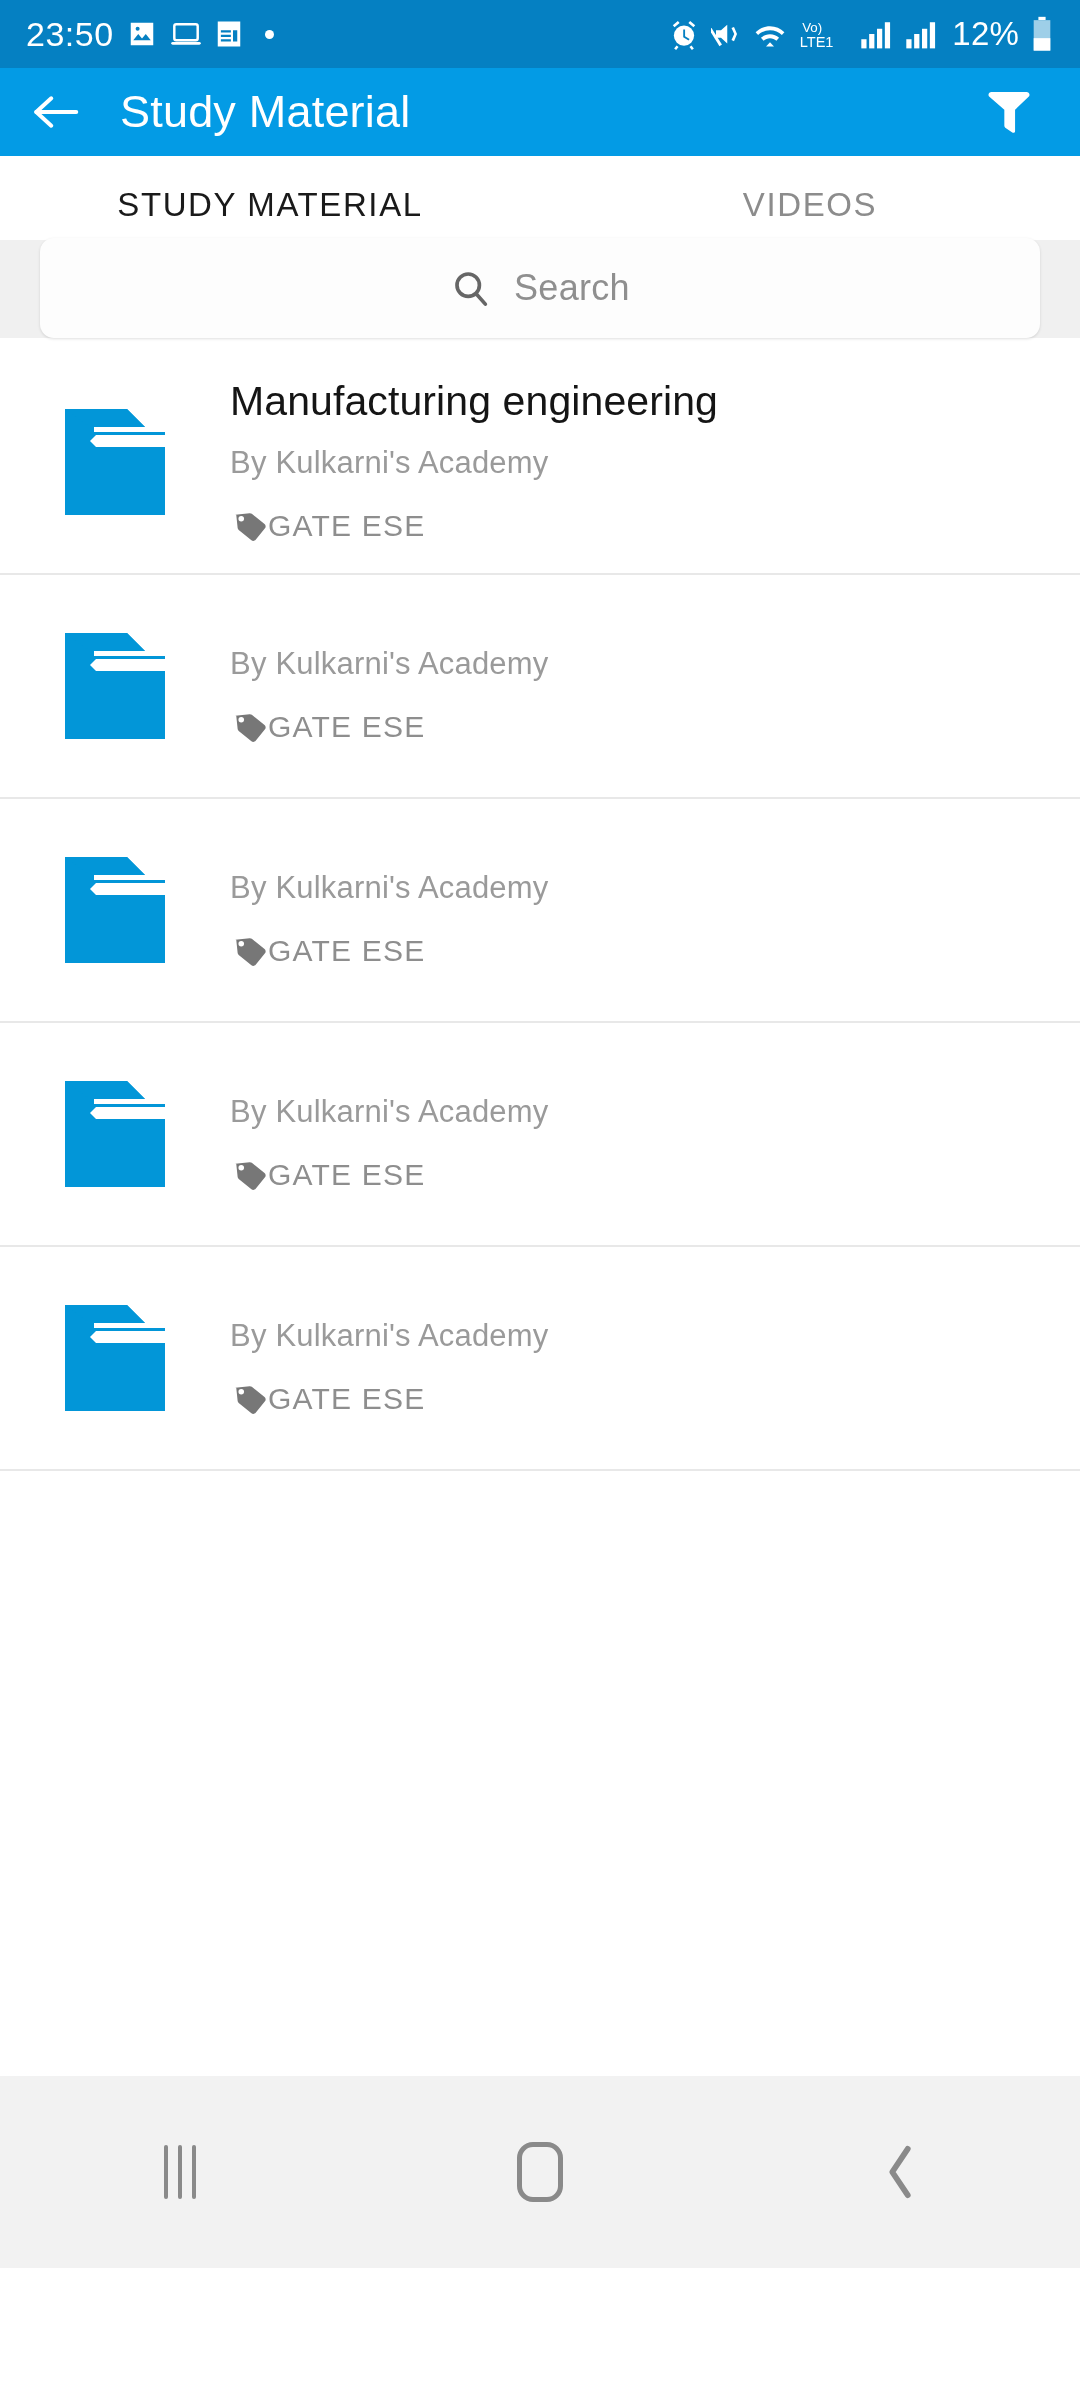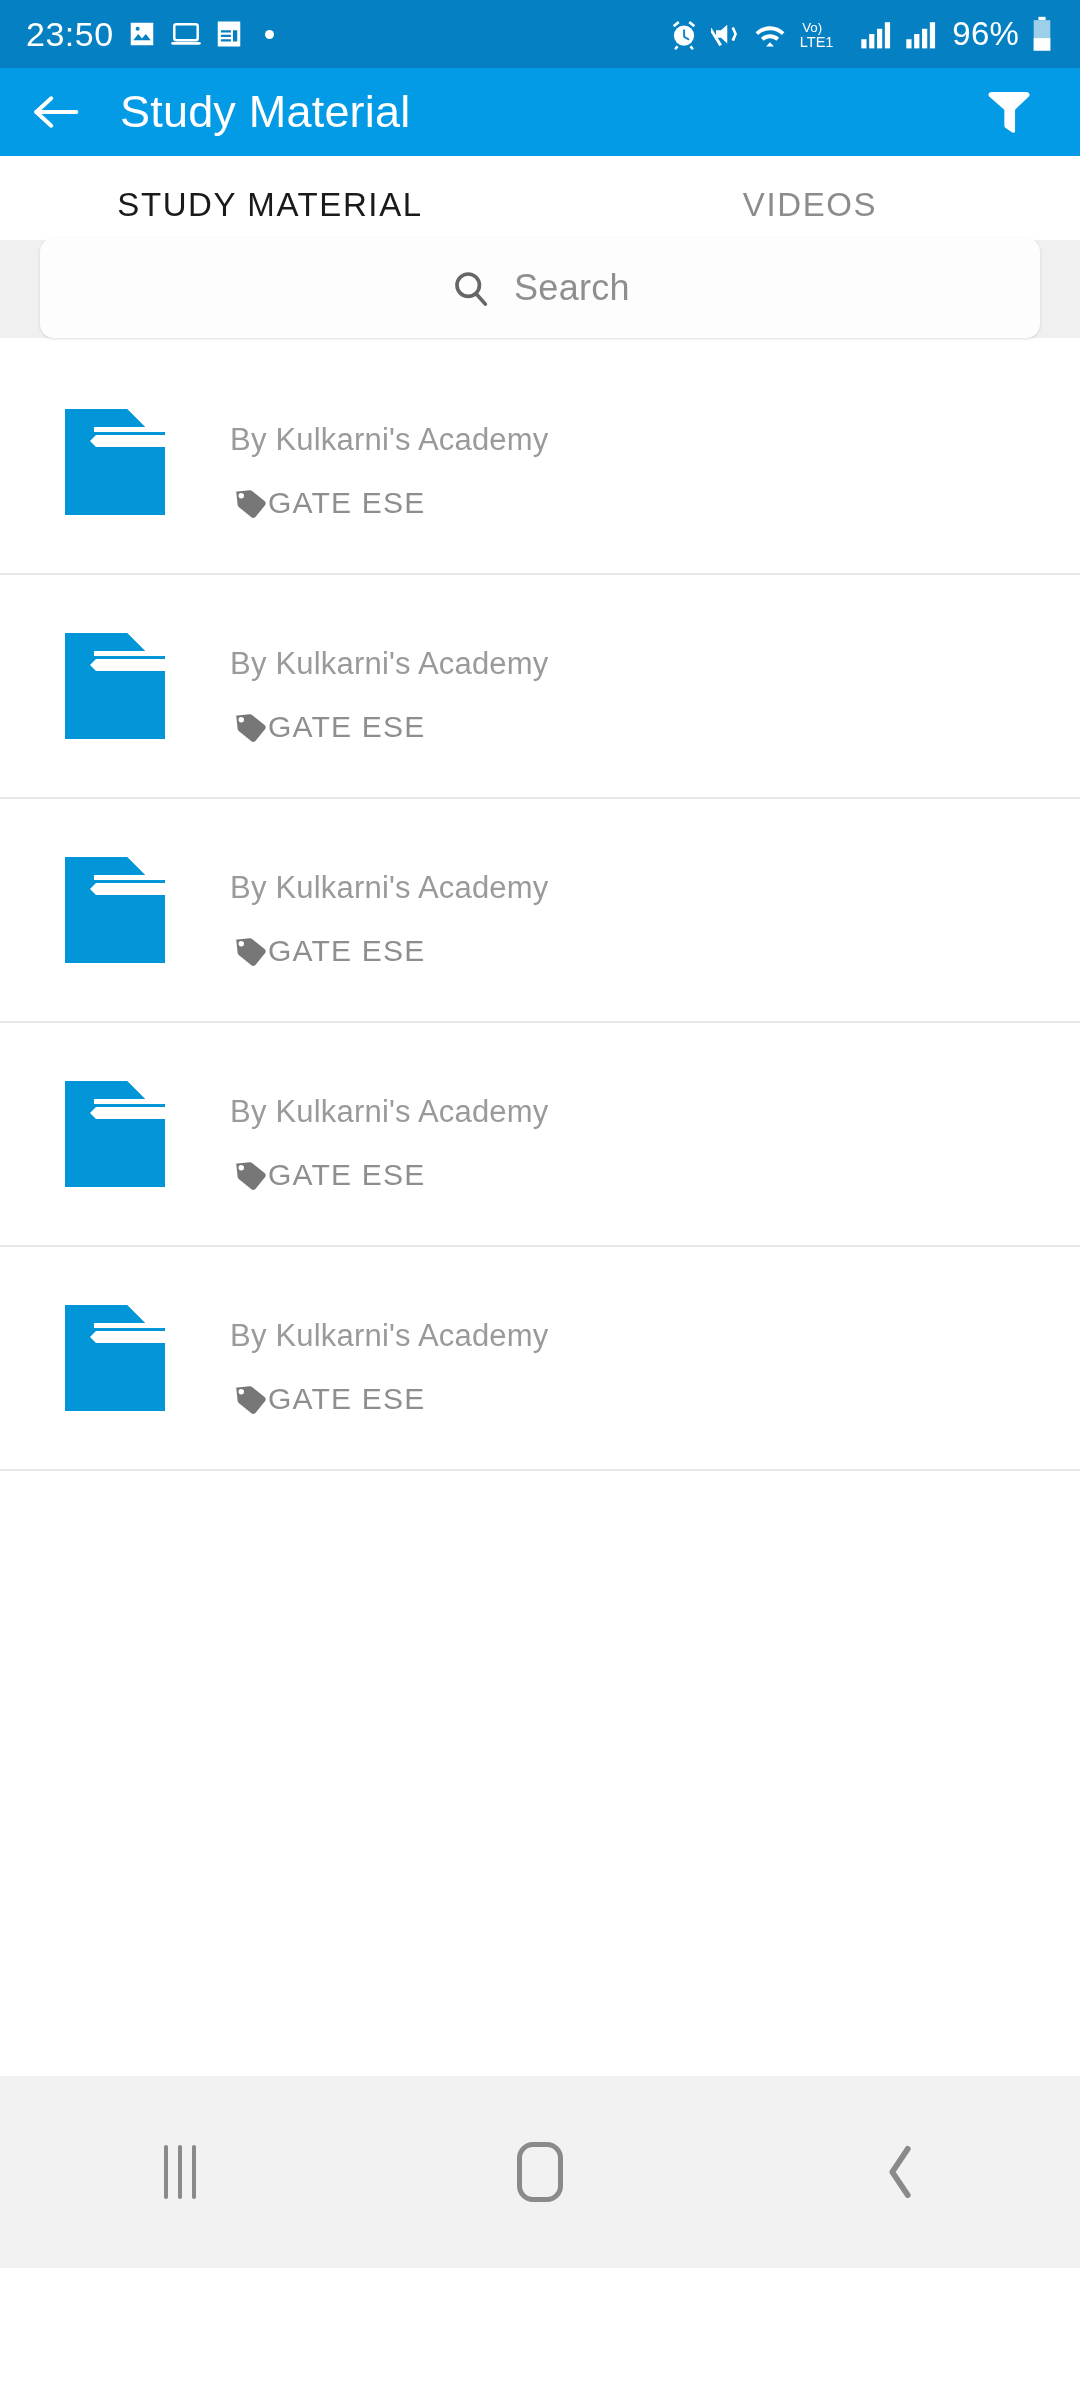--- a/index.html
+++ b/index.html
@@ -149,21 +149,21 @@
           <rect x="7" y="12" width="4" height="11" fill="#fff"></rect>
         <rect x="13" y="8" width="4" height="15" fill="#fff"></rect>
           <rect x="19" y="3" width="4" height="20" fill="#fff"></rect>
       </svg>
       <svg class="sb-ico" width="34" height="32" viewBox="0 0 26 24" fill="#fff">
         <rect x="1" y="16" width="4" height="7" fill="#fff"></rect>
           <rect x="7" y="12" width="4" height="11" fill="#fff"></rect>
         <rect x="13" y="8" width="4" height="15" fill="#fff"></rect>
           <rect x="19" y="3" width="4" height="20" fill="#fff"></rect>
       </svg>
-      <span class="sb-batt-text">96%</span>
+      <span class="sb-batt-text">12%</span>
       <svg class="sb-ico" width="24" height="36" viewBox="0 0 16 26" fill="none">
         <rect x="5.4" y="0.6" width="5.2" height="2.4" fill="#fff"></rect>
         <rect x="2" y="3" width="12" height="22" fill="#9ecfe8"></rect>
         <rect x="2" y="16" width="12" height="9" fill="#ffffff"></rect>
       </svg>
     </div>
   </div>
 
   <div class="appbar">
     <div class="back-btn">
@@ -205,20 +205,21 @@
     <div class="list-item">
       <div class="item-icon">
         <svg width="100" height="106" viewBox="0 0 100 106">
           <path d="M0 0 h62 l18 18 h20 v88 H0 Z" fill="#0296d8"></path>
           <path d="M29 18 h71 v5 H29 Z" fill="#ffffff"></path>
           <path d="M31 26 h69 v12 H31 l-6 -6 Z" fill="#ffffff"></path>
           <path d="M0 0 h62 l18 18 H25 Z" fill="#0296d8"></path>
         </svg>
       </div>
       <div class="item-body">
+        <div class="item-title">Manufacturing engineering</div>
         <div class="item-author">By Kulkarni's Academy</div>
         <div class="item-tagrow">
           <svg width="38" height="38" viewBox="0 0 24 24" fill="#777777">
             <path d="M2.6 3.2h9.1c.5 0 1 .2 1.35.57l7.3 7.3c.75.75.75 1.95 0 2.7l-6.6 6.6c-.75.75-1.95.75-2.7 0l-7.3-7.3A1.9 1.9 0 0 1 3.2 11.8V3.2z" transform="translate(1.6,0.6) rotate(-6 12 12)"></path>
             <circle cx="7.1" cy="7.4" r="1.75" fill="#ffffff"></circle>
           </svg>
           <span class="item-tag-label">GATE ESE</span>
         </div>
       </div>
     </div>

